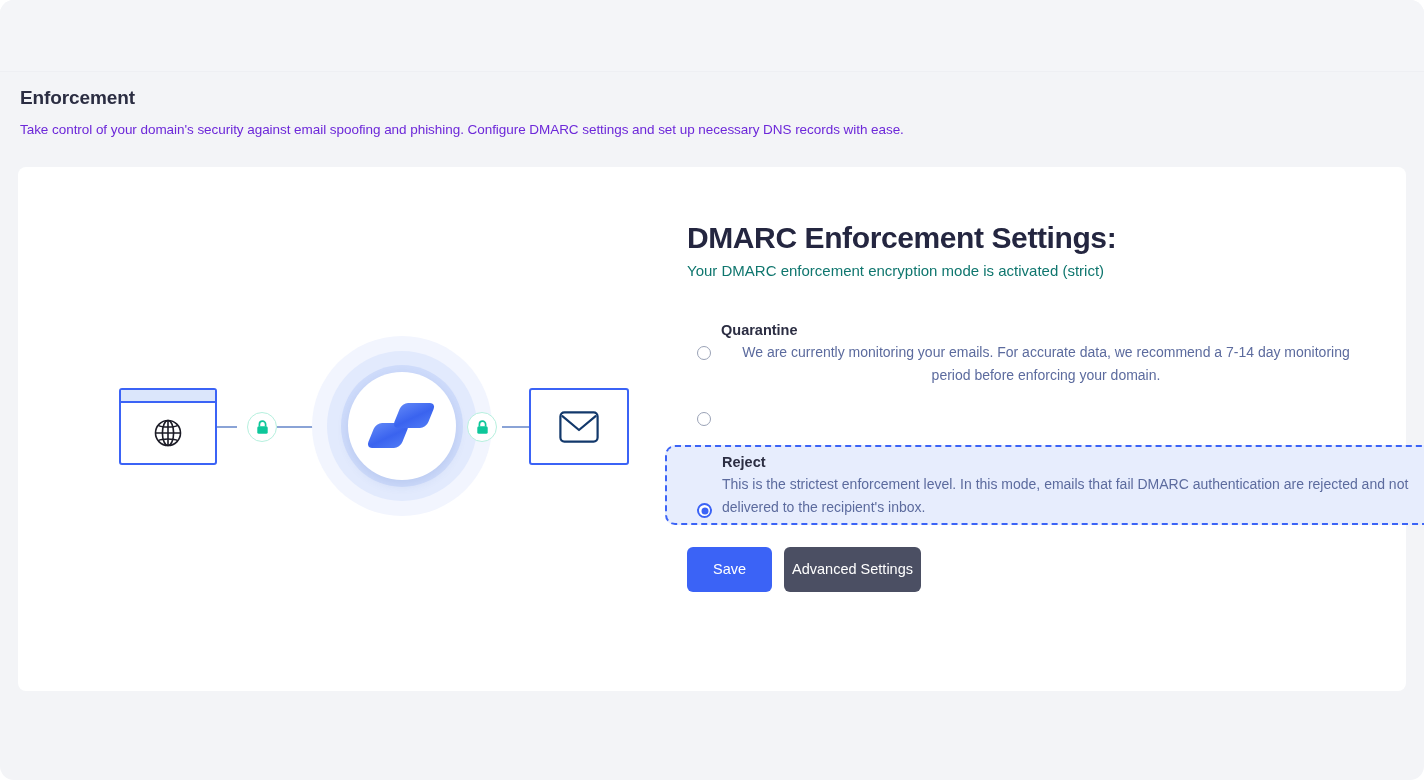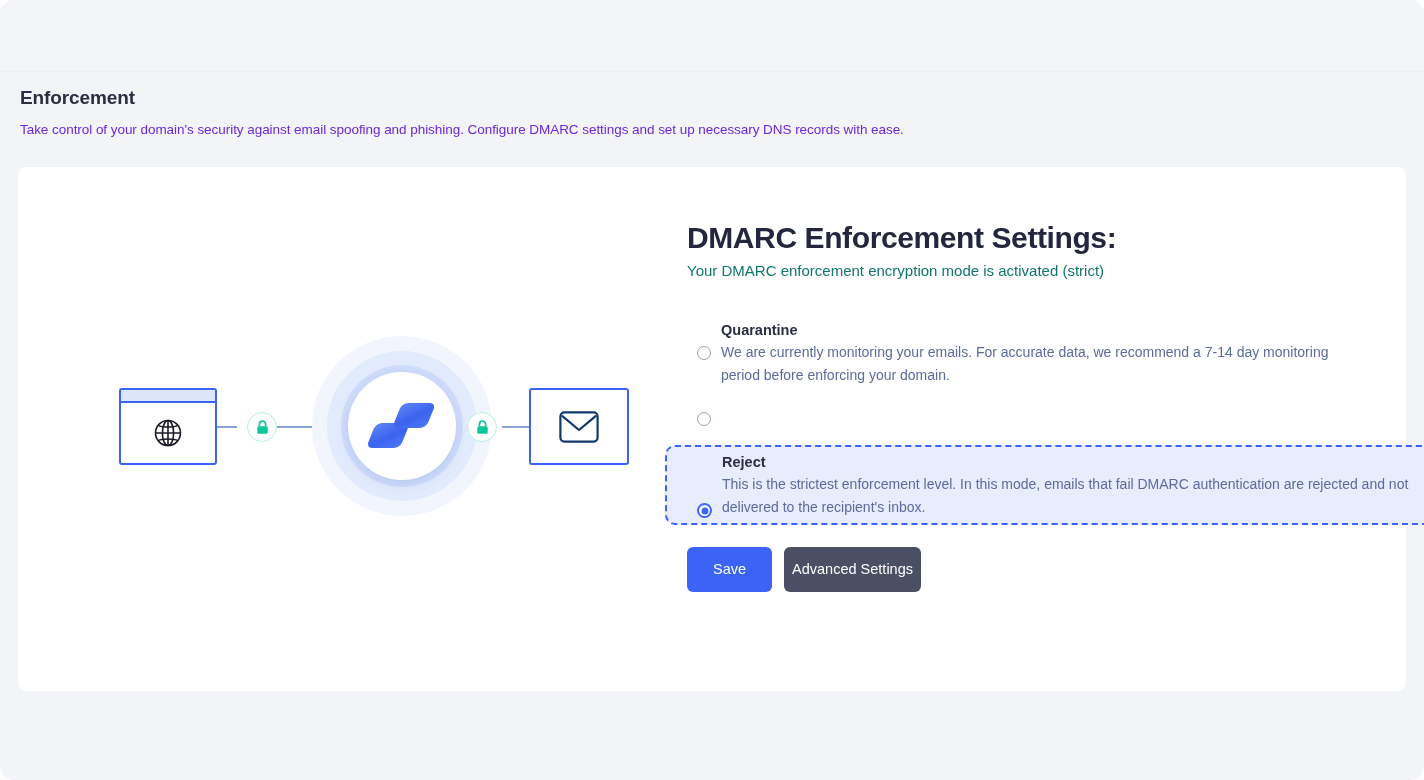--- a/index.html
+++ b/index.html
@@ -404,21 +404,21 @@
         <div class="settings-inner">
           <h2 class="settings-title">DMARC Enforcement Settings:</h2>
           <p class="settings-subtitle">Your DMARC enforcement encryption mode is activated (strict)</p>
 
           <div class="options-list">
 
             <div class="option-row">
               <span class="radio"></span>
               <span class="option-text">
                 <span class="option-label" style="display: block;">Quarantine</span>
-                <span class="option-desc" style="display: block;">We are currently monitoring your emails. For accurate data, we recommend a 7-14 day monitoring period before enforcing your domain.</span>
+                <span class="option-desc" style="display: block; text-align: center;">We are currently monitoring your emails. For accurate data, we recommend a 7-14 day monitoring period before enforcing your domain.</span>
               </span>
             </div>
 
             <div class="option-row">
               <span class="radio"></span>
               <span class="option-text">
               </span>
             </div>
 
             <div class="option-row selected">

